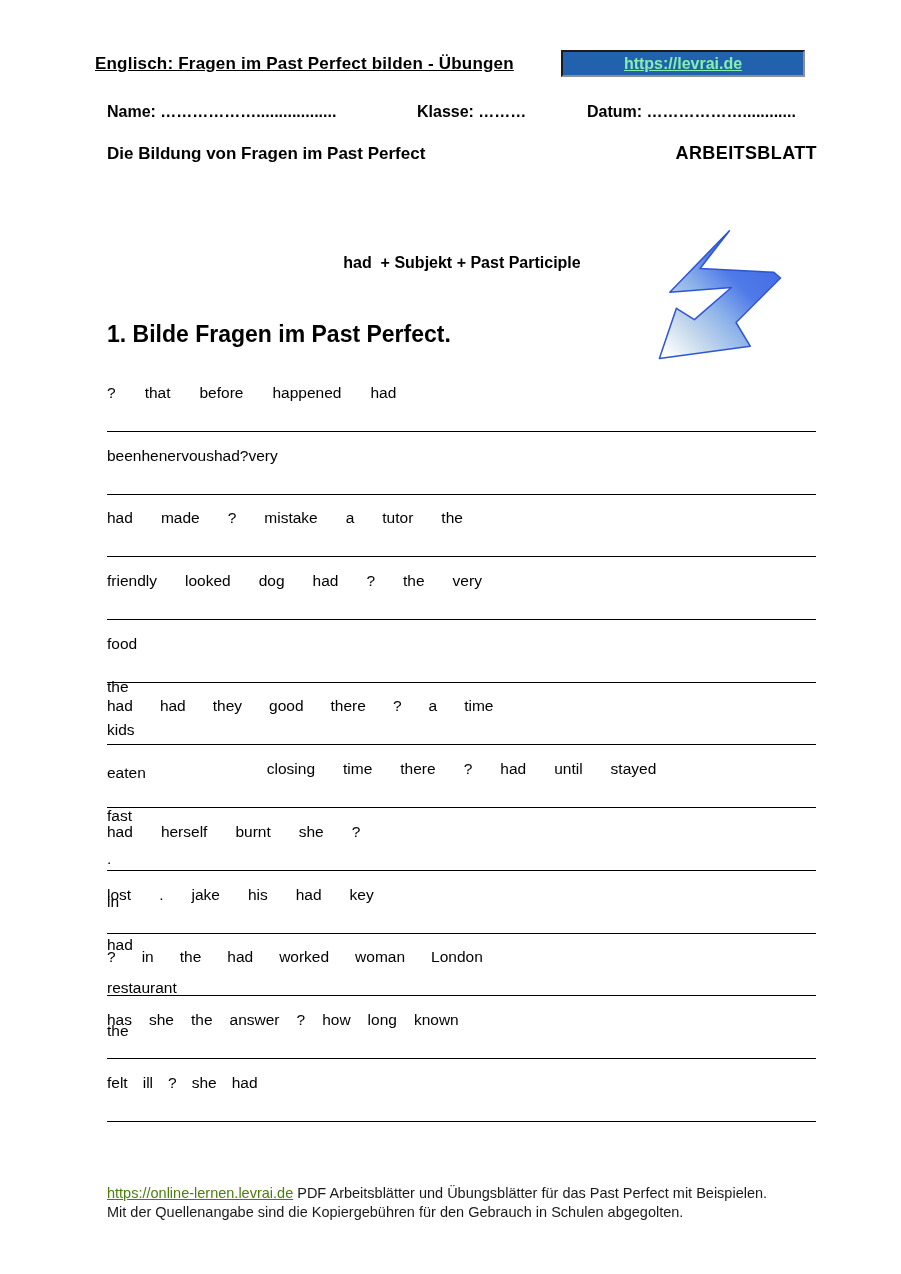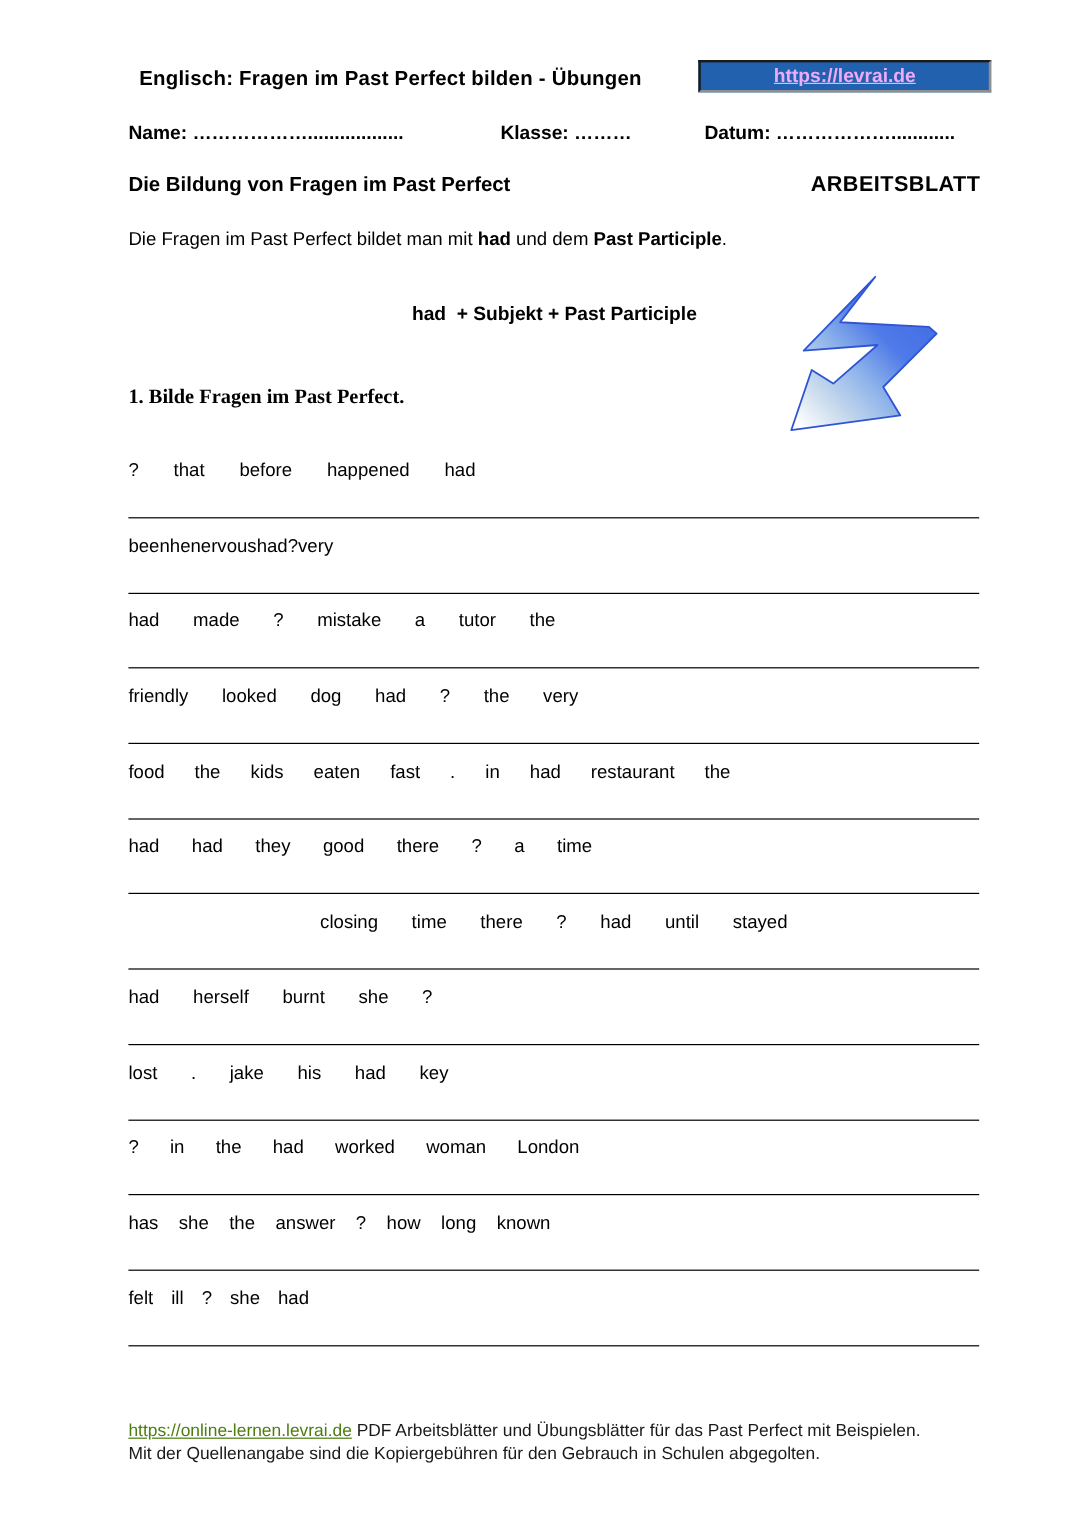--- a/index.html
+++ b/index.html
@@ -1,23 +1,23 @@
 <!DOCTYPE html>
 <html><head>
 <meta charset="utf-8">
 <style>
   html,body{margin:0;padding:0;background:#ffffff;}
   body{width:901px;height:1274px;font-family:"Liberation Sans",sans-serif;color:#000;}
   .page{position:relative;width:901px;height:1274px;background:#fff;overflow:hidden;}
 
   
-  .header-row{position:absolute;top:50px;left:116px;width:710px;display:flex;justify-content:space-between;align-items:center;}
+  .header-row{position:absolute;top:50px;left:95px;width:710px;display:flex;justify-content:space-between;align-items:flex-start;text-decoration:underline;}
   .doc-title{font-size:17px;font-weight:bold;padding-top:4px;letter-spacing:.2px;}
   .link-box{width:240px;height:23px;background:#2161ae;border:2px solid;border-color:#1b1b1b #8f8f8f #8f8f8f #1b1b1b;display:flex;align-items:center;justify-content:center;cursor:pointer;}
-  .link-box a{color:#f0abfc;font-weight:bold;font-size:16px;text-decoration:underline;}
+  .link-box a{color:#86efac;font-weight:bold;font-size:16px;text-decoration:underline;}
 
   
   .fields-row{position:absolute;top:103px;left:107px;width:710px;height:20px;font-weight:bold;font-size:16px;}
   .fields-row .f-name{position:absolute;left:0;}
   .fields-row .f-klasse{position:absolute;left:310px;}
   .fields-row .f-datum{position:absolute;left:480px;}
 
   
   .heading-row{position:absolute;top:143px;left:107px;width:710px;display:flex;justify-content:space-between;align-items:baseline;}
   .main-heading{font-size:17px;font-weight:bold;}
@@ -27,21 +27,21 @@
   .intro{position:absolute;top:191px;left:107px;width:710px;font-size:15.5px;}
   .intro b{font-weight:bold;}
 
   
   .formula{position:absolute;top:254px;left:107px;width:710px;text-align:center;font-size:16px;font-weight:bold;white-space:pre;}
 
   
   .bolt{position:absolute;left:648px;top:224px;width:142px;height:144px;}
 
   
-  .task-heading{position:absolute;top:321px;left:107px;font-size:17px;font-weight:bold;font-family:Liberation Serif, serif;}
+  .task-heading{position:absolute;top:321px;left:107px;font-size:23px;font-weight:bold;}
 
   
   .exercises{position:absolute;top:384px;left:107px;width:709px;}
   .ex-row{position:relative;height:62.7px;}
   .ex-words{display:flex;align-items:flex-start;font-size:15.5px;}
   .ex-line{position:absolute;left:0;right:0;top:47px;border-top:1px solid #000;}
 
   
   .footer{position:absolute;top:1184px;left:107px;width:710px;font-size:14.5px;line-height:19px;color:#1a1a1a;}
   .footer a{color:#4d7c0f;text-decoration:underline;}
@@ -62,21 +62,20 @@
     <span class="f-name">Name: ………………..................</span>
     <span class="f-klasse">Klasse: ………</span>
     <span class="f-datum">Datum: ………………............</span>
   </div>
 
   <div class="heading-row">
     <div class="main-heading">Die Bildung von Fragen im Past Perfect</div>
     <div class="arbeitsblatt">ARBEITSBLATT</div>
   </div>
 
-  <div class="intro"><span>Die Fragen im Past Perfect bildet man mit </span><b>had</b><span> und dem </span><b>Past Participle</b><span>.</span></div>
 
   <div class="formula">had  + Subjekt + Past Participle</div>
 
   <svg class="bolt" viewBox="0 0 150 150" xmlns="http://www.w3.org/2000/svg">
     <defs>
       <linearGradient id="boltg" x1="1" y1="0" x2="0" y2="1">
         <stop offset="0" stop-color="#3b63e3"></stop>
         <stop offset="0.38" stop-color="#4f7ae8"></stop>
         <stop offset="0.58" stop-color="#8fb4ea"></stop>
         <stop offset="0.78" stop-color="#c9dbed"></stop>
@@ -128,21 +127,21 @@
           <span>looked</span>
           <span>dog</span>
           <span>had</span>
           <span>?</span>
           <span>the</span>
           <span>very</span>
         </div>
         <div class="ex-line"></div>
       </div>
       <div class="ex-row">
-        <div class="ex-words" style="gap: 25px;">
+        <div class="ex-words" style="gap: 25px; flex-direction: column;">
           <span>food</span>
           <span>the</span>
           <span>kids</span>
           <span>eaten</span>
           <span>fast</span>
           <span>.</span>
           <span>in</span>
           <span>had</span>
           <span>restaurant</span>
           <span>the</span>

